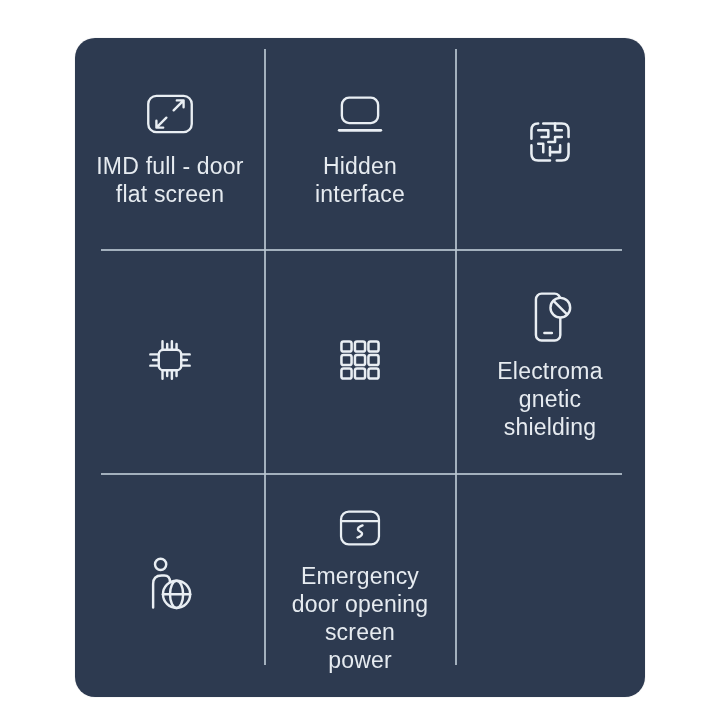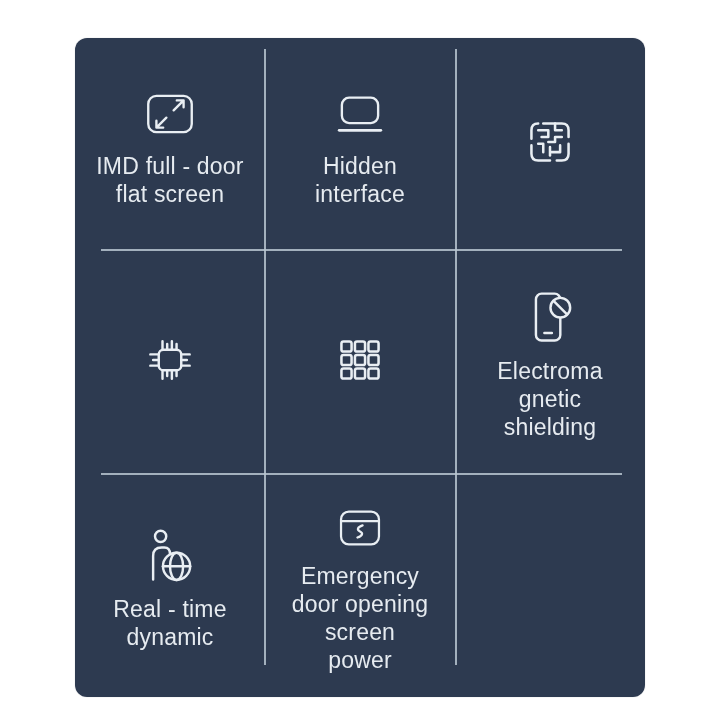--- a/index.html
+++ b/index.html
@@ -10,21 +10,21 @@
     background: var(--page-bg, #ffffff);
     font-family: "Liberation Sans", "DejaVu Sans", sans-serif;
     overflow: hidden;
   }
   .card {
     position: relative;
     width: 570px;
     height: 659px;
     margin: 38px auto 0 auto;
     background: var(--card-bg, #2d3a50);
-    border-radius: 12px;
+    border-radius: 20px;
     box-shadow: 0 0 0 1px rgba(0,0,0,0.03);
   }
   .grid {
     position: absolute;
     inset: 0;
     display: grid;
     grid-template-columns: 190px 190px 190px;
     grid-template-rows: 211px 224px 224px;
   }
   .cell {
@@ -165,22 +165,20 @@
     <div class="cell">
       <div class="icon-wrap">
         <svg width="60" height="60" viewBox="0 0 64 64">
           <circle cx="22" cy="11" r="6"></circle>
           <path d="M14 57 V32 Q14 23 23 23 H26 Q32 23 32 30 V33"></path>
           <circle cx="39" cy="43" r="14.5" fill="#2d3a50"></circle>
           <line x1="24.5" y1="43" x2="53.5" y2="43"></line>
           <ellipse cx="39" cy="43" rx="7" ry="14.5"></ellipse>
         </svg>
       </div>
-      <div class="label">Real - time
-dynamic</div>
     </div>
 
 
     <div class="cell">
       <div class="icon-wrap">
         <svg width="56" height="50" viewBox="0 0 64 58">
           <rect x="10" y="10" width="44" height="38" rx="9"></rect>
           <line x1="10" y1="21" x2="54" y2="21"></line>
           <path d="M35 26 C29 28 28 31 32 33 C36 35 35 38 29 40"></path>
         </svg>

